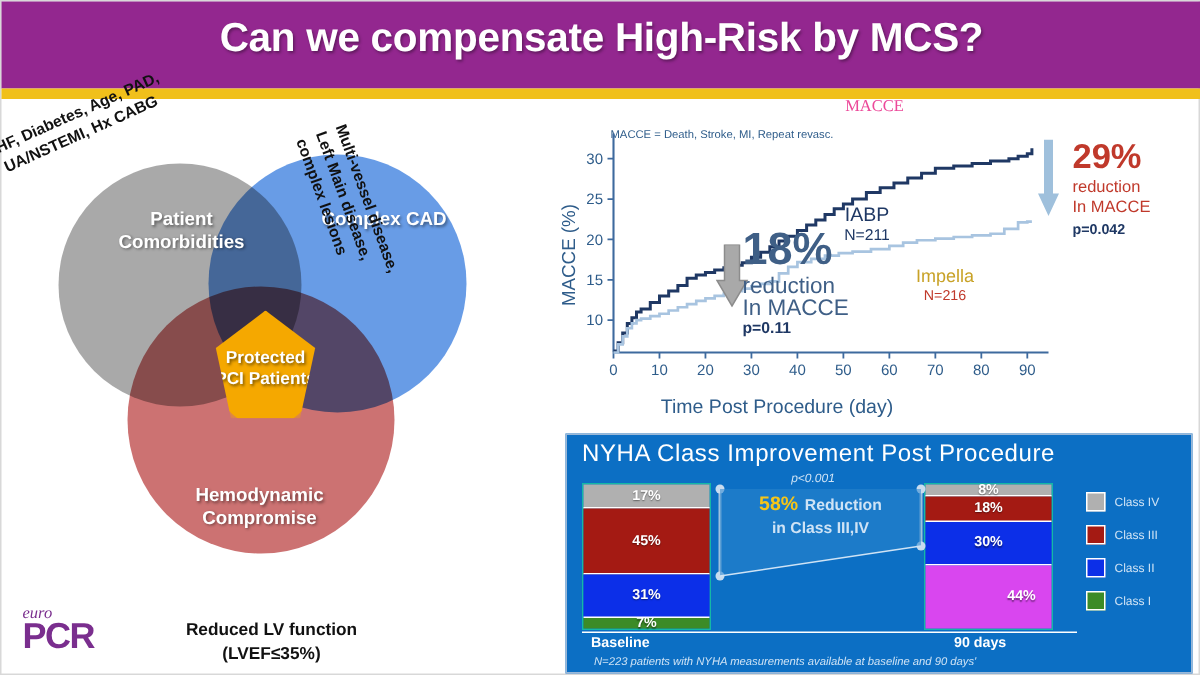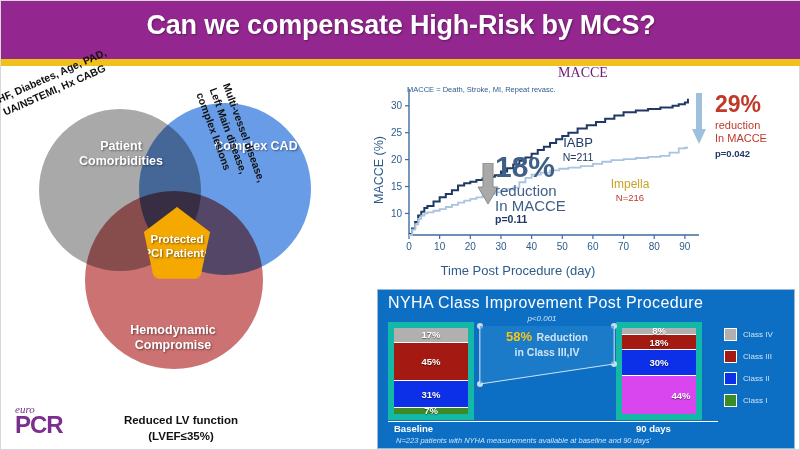--- a/index.html
+++ b/index.html
@@ -77,21 +77,21 @@
   .logo-pcr{font-size:24px;color:#7A2E8E;font-weight:bold;letter-spacing:-1px;margin-top:-2px;}
   .citation{
     position:absolute;left:100px;top:417px;
     font-size:10.5px;font-weight:bold;color:#1F3864;
   }
 
   
   .macce{position:absolute;left:372px;top:66px;width:428px;height:215px;}
   .macce-title{
     position:absolute;left:120px;top:-2px;width:180px;text-align:center;
-    color:#701a75;font-size:14px;font-family:"Liberation Serif",serif;
+    color:#ec4899;font-size:11px;font-family:"Liberation Serif",serif;
   }
   .macce-sub{
     position:absolute;left:34px;top:18px;
     color:#2E5C8A;font-size:7.5px;white-space:nowrap;
   }
   .macce-ylabel{
     position:absolute;left:-28px;top:96px;
     transform:rotate(-90deg);
     color:#2E5C8A;font-size:12.5px;white-space:nowrap;
   }
@@ -132,21 +132,21 @@
   }
   .nyha-title{
     position:absolute;left:10px;top:4px;
     color:#ffffff;font-size:16px;font-family:"Liberation Sans",sans-serif;
     letter-spacing:.4px;
   }
   .nyha-p{
     position:absolute;left:104px;top:24px;width:120px;text-align:center;
     color:#cfe3f5;font-size:8px;font-style:italic;
   }
-  .bar{position:absolute;width:86px;border:6px solid #14b8a6;box-sizing:border-box;}
+  .bar{position:absolute;width:86px;border:1px solid #14b8a6;box-sizing:border-box;}
   .bar-baseline{left:10px;top:32px;height:98px;}
   .bar-90{left:238px;top:32px;height:98px;}
   .seg{
     display:flex;align-items:center;justify-content:center;
     color:#ffffff;font-size:9.5px;font-weight:bold;
     box-sizing:border-box;border-bottom:1px solid #ffffff;
     text-shadow:0 1px 1px rgba(0,0,0,.45);
   }
   .seg:last-child{border-bottom:none;}
   .reduction-box{

